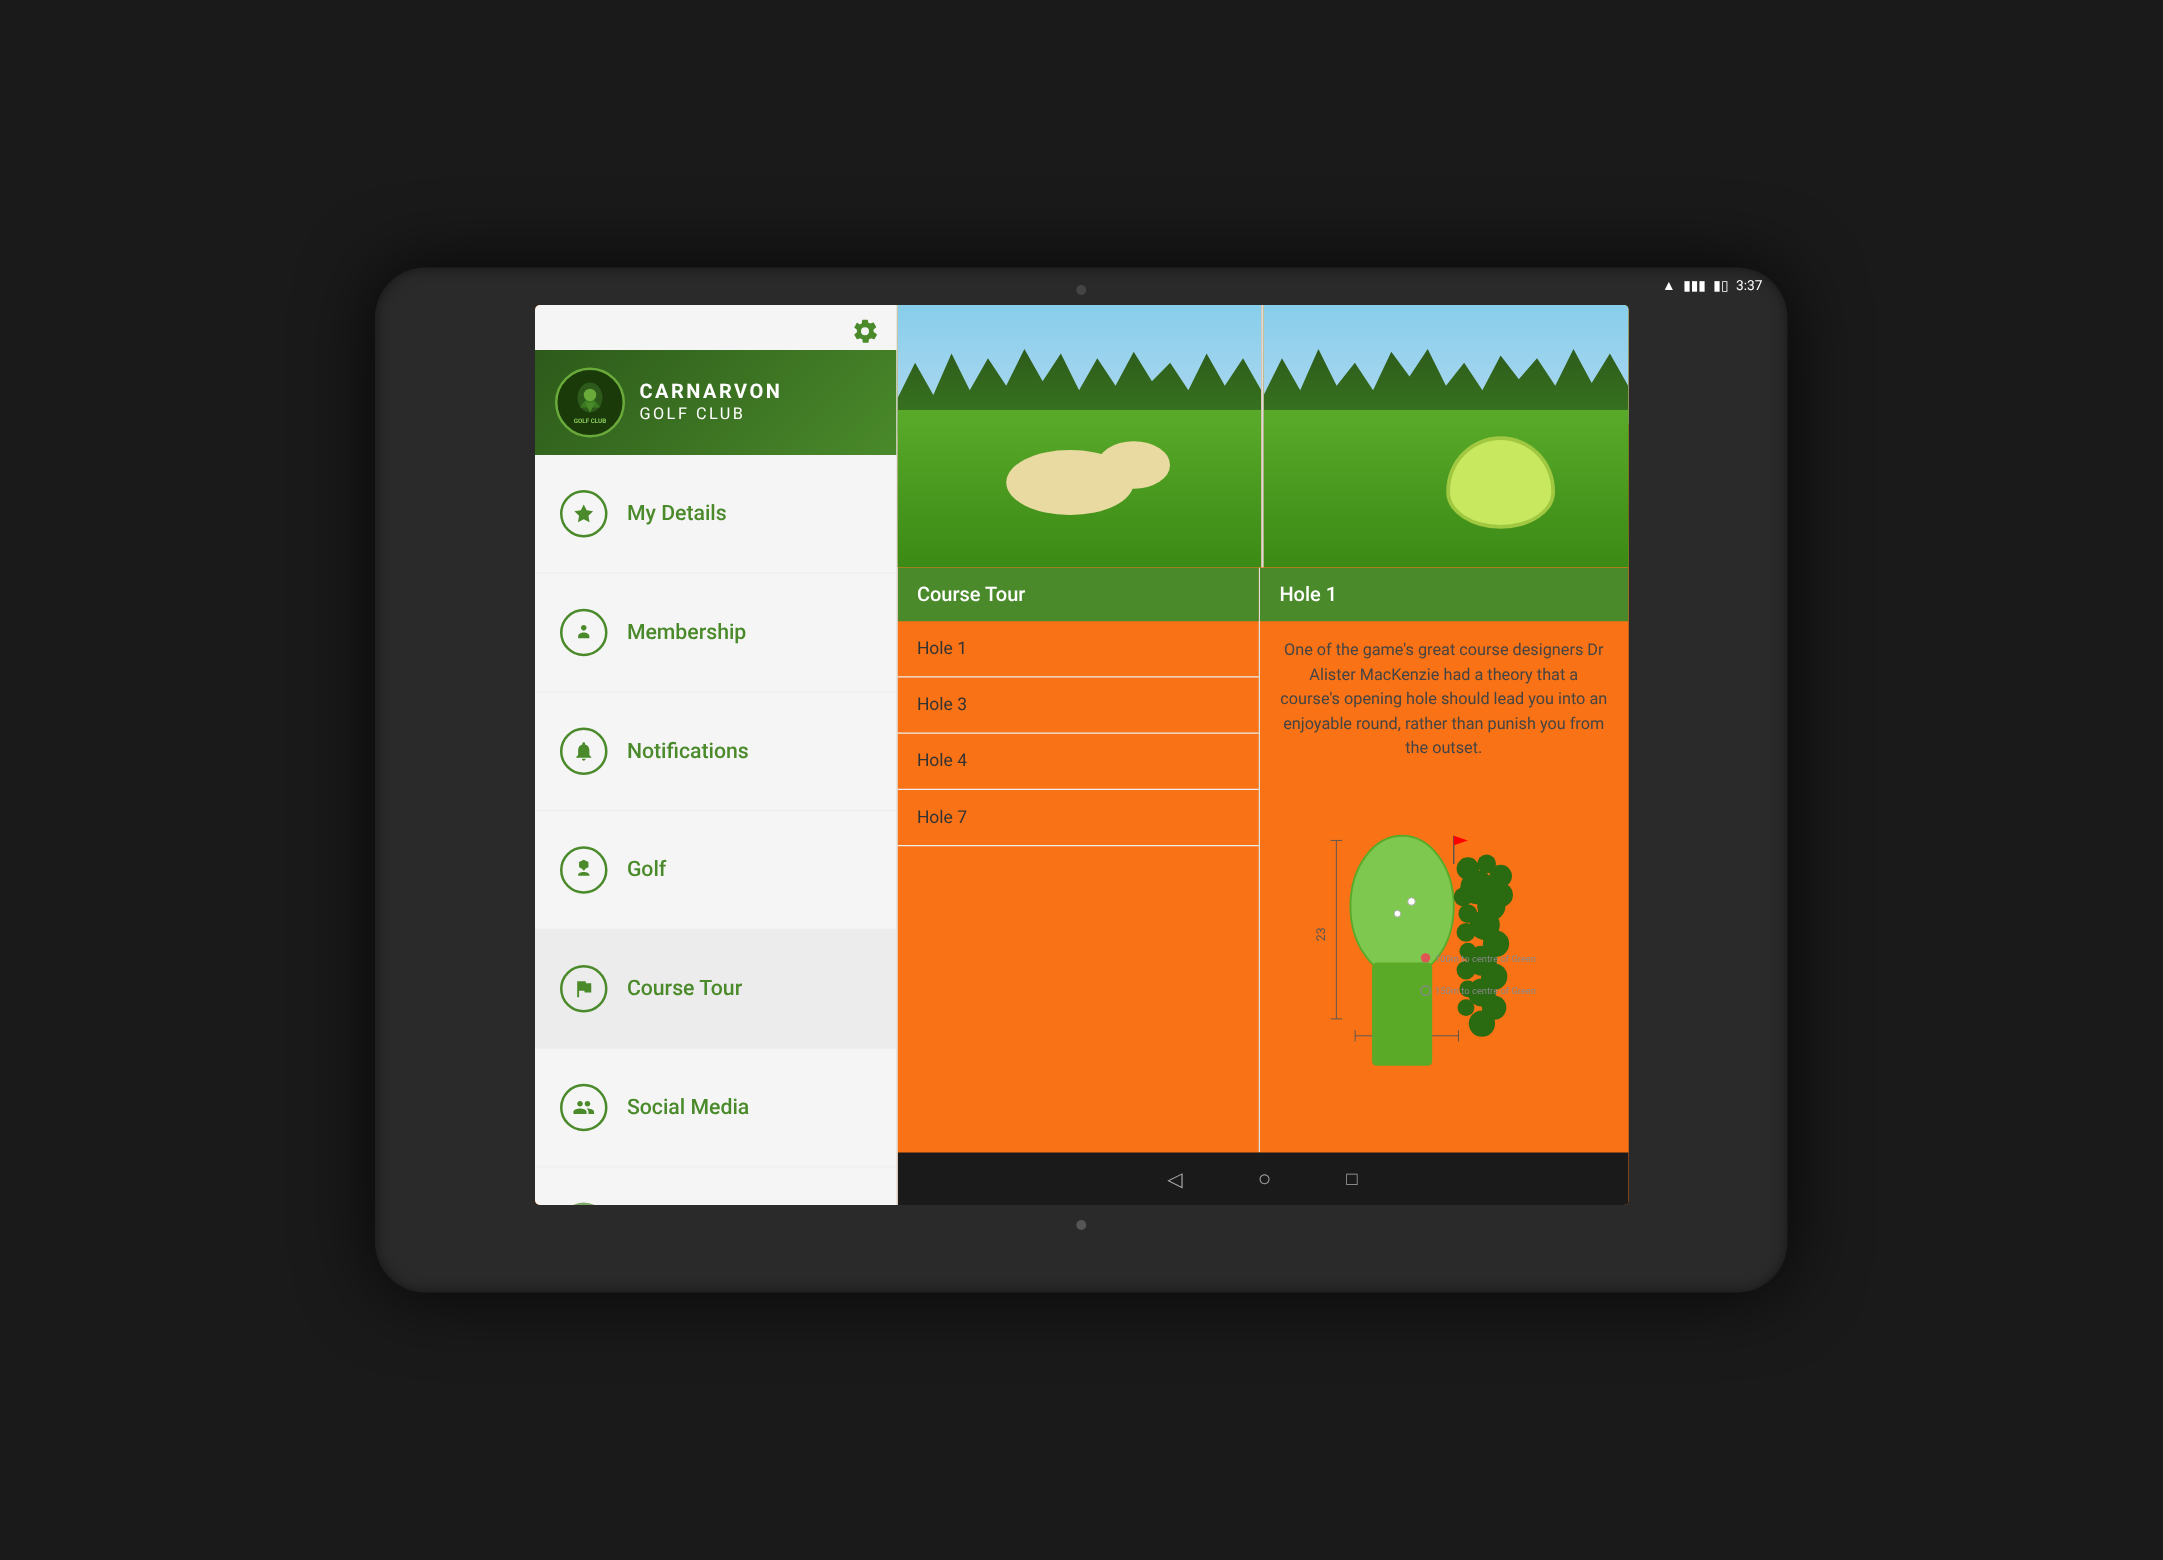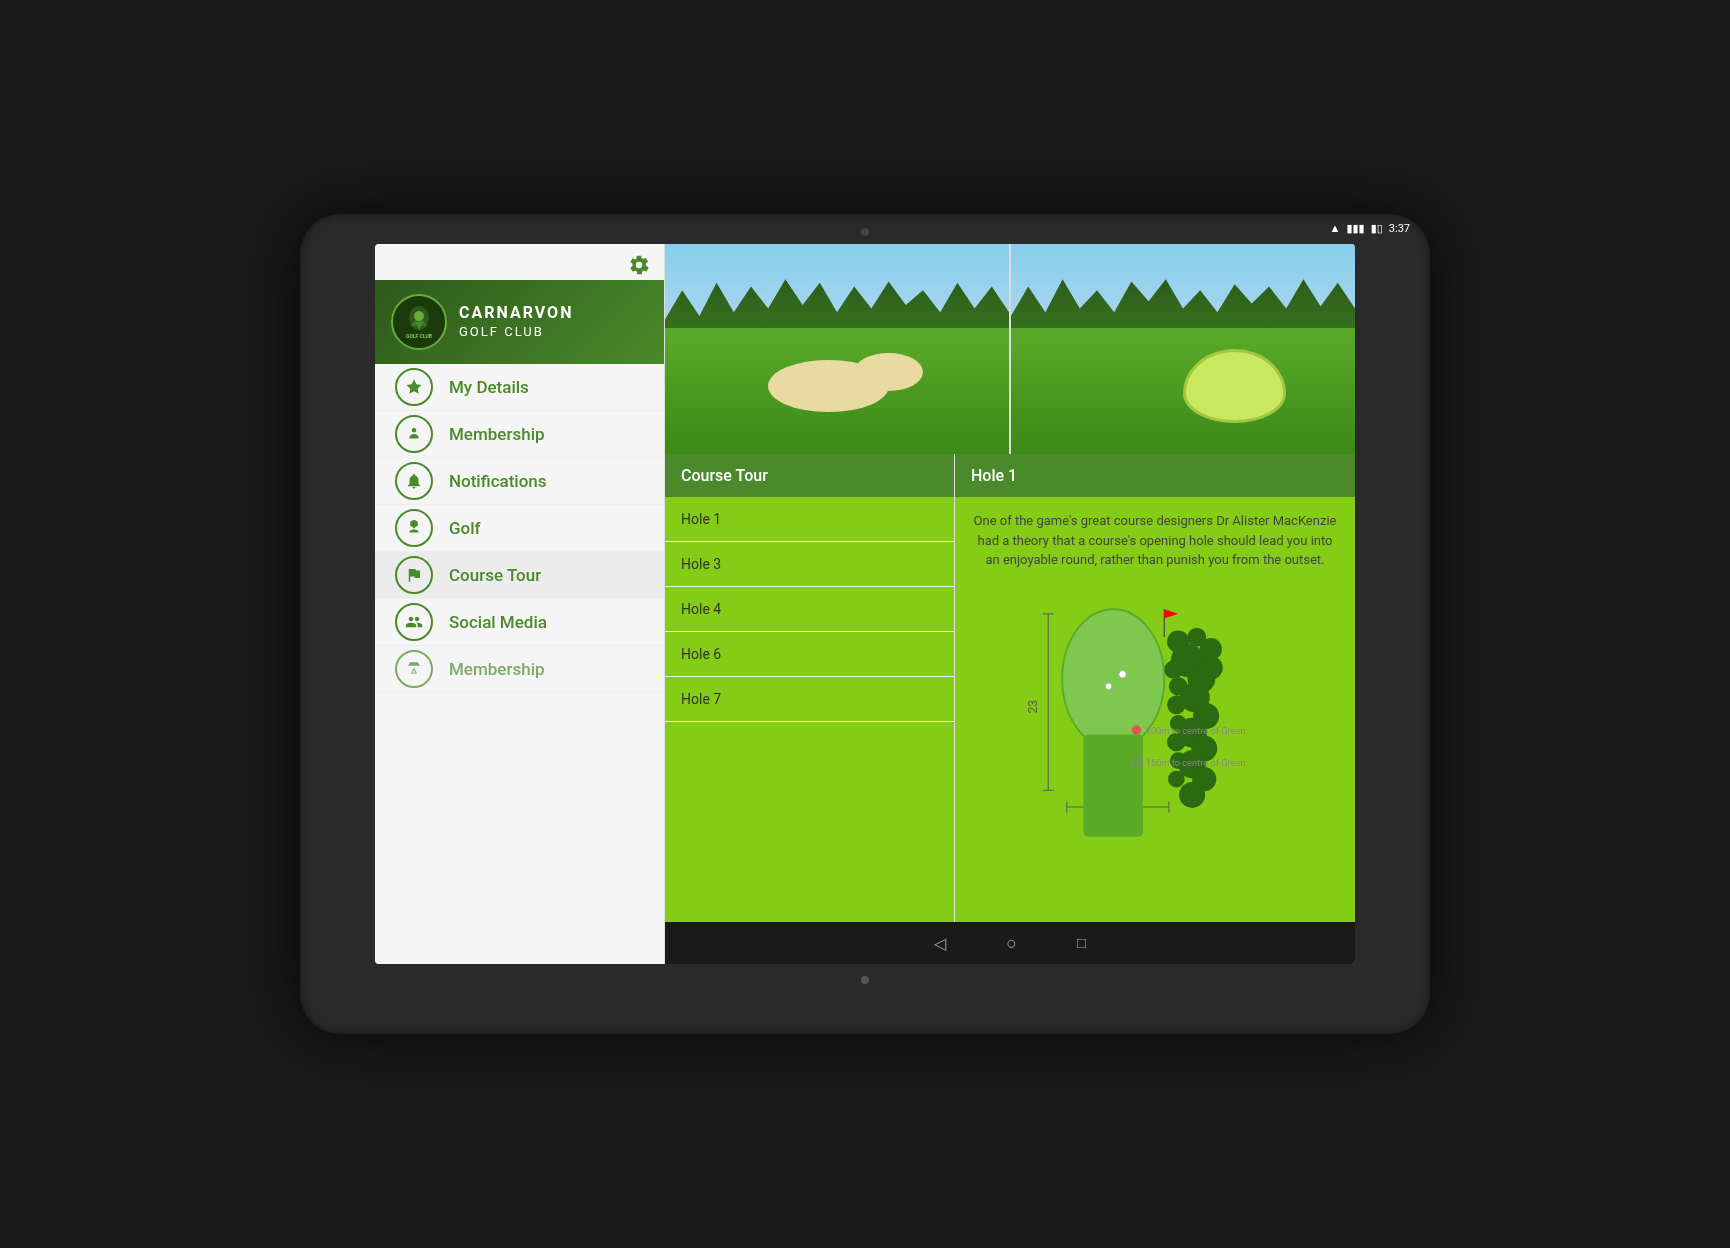--- a/index.html
+++ b/index.html
@@ -30,23 +30,23 @@
       height: 8px;
       background: #444;
       border-radius: 50%;
       position: absolute;
       top: 14px;
       left: 50%;
       transform: translateX(-50%);
     }
 
     .screen {
-      width: 980px;
+      width: 875px;
       height: 720px;
-      background: #84cc16;
+      background: #f97316;
       border-radius: 4px;
       overflow: hidden;
       display: flex;
       flex-direction: row;
       position: relative;
     }
 
     
     .sidebar {
       width: 290px;
@@ -97,21 +97,21 @@
 
     .nav-items {
       flex: 1;
       overflow: hidden;
     }
 
     .nav-item {
       display: flex;
       align-items: center;
       gap: 16px;
-      padding: 4px 20px;
+      padding: 28px 20px;
       cursor: pointer;
       border-bottom: 1px solid #eeeeee;
     }
 
     .nav-item.active {
       background: #ececec;
     }
 
     .nav-icon-circle {
       width: 38px;
@@ -416,21 +416,20 @@
       </div>
 
       <div class="content-area">
 
         <div class="hole-list">
           <div class="section-header">Course Tour</div>
 
           <div class="hole-item">Hole 1</div>
           <div class="hole-item">Hole 3</div>
           <div class="hole-item">Hole 4</div>
-          <div class="hole-item">Hole 6</div>
           <div class="hole-item">Hole 7</div>
         </div>
 
         <div class="hole-detail">
           <div class="hole-detail-header">Hole 1</div>
 
           <div class="hole-detail-body">
             <p class="hole-description">One of the game's great course designers Dr Alister MacKenzie had a theory that a course's opening hole should lead you into an enjoyable round, rather than punish you from the outset.</p>
 
             <div class="hole-svg-container">

